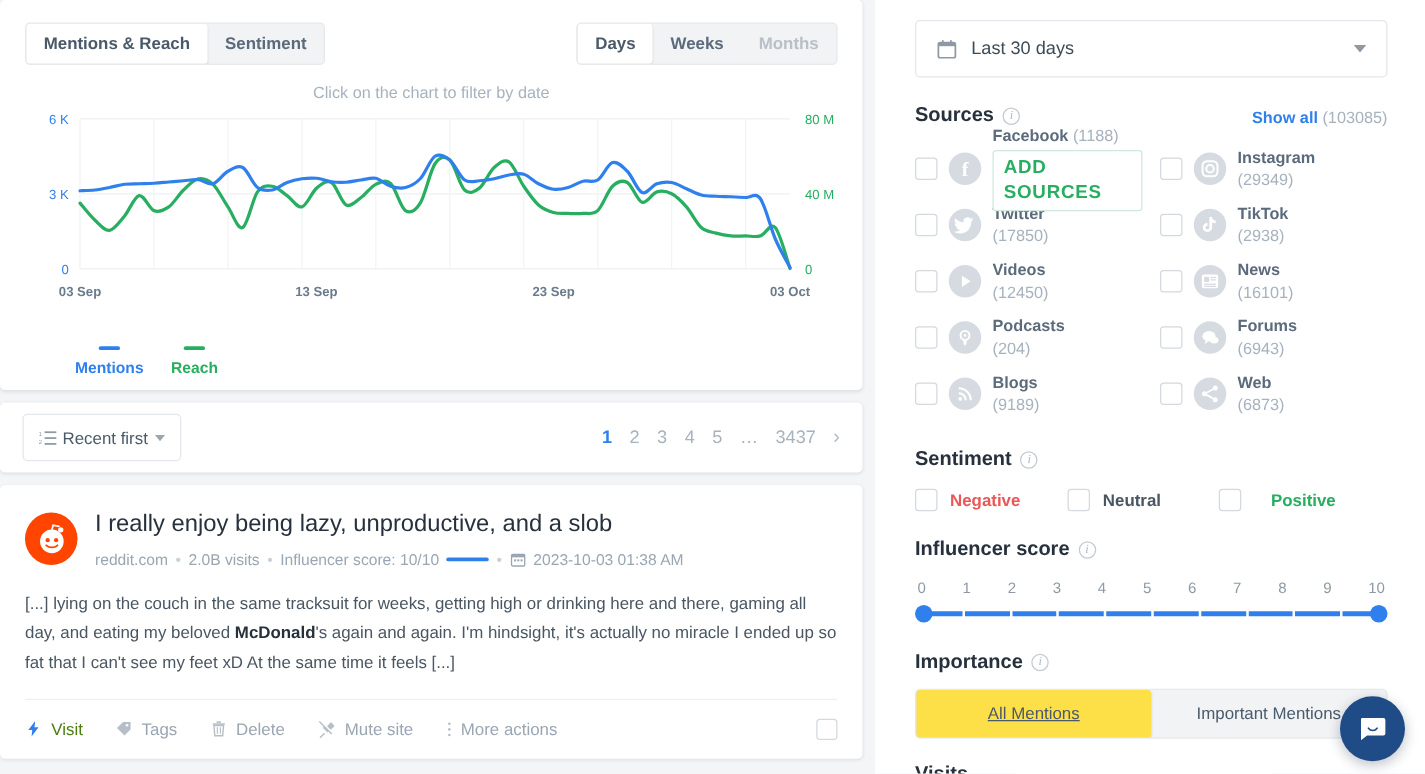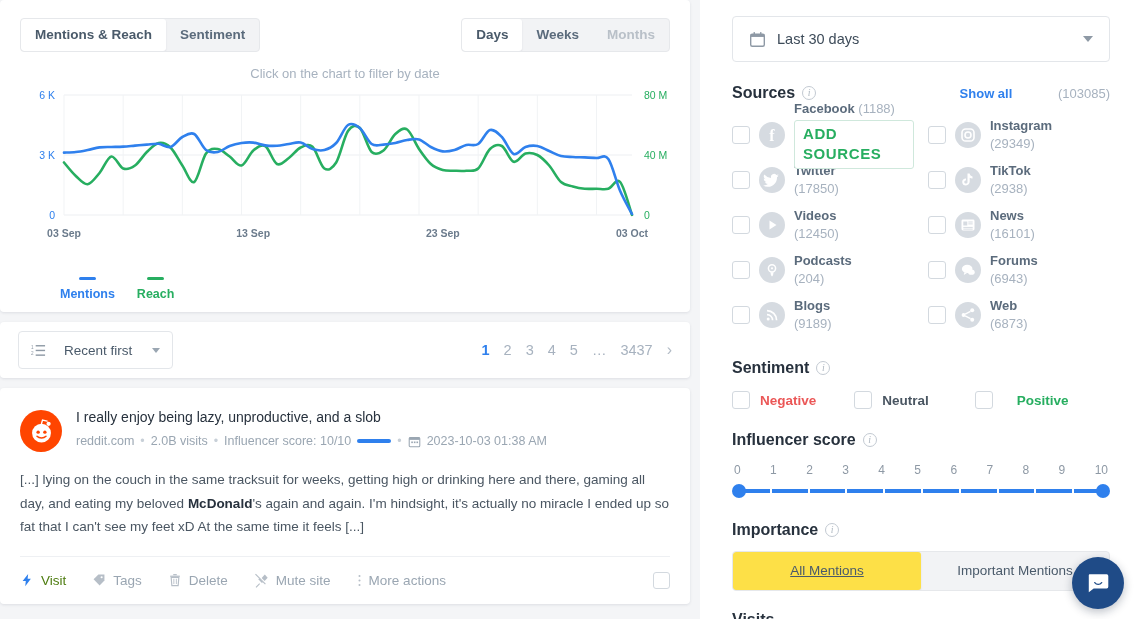--- a/index.html
+++ b/index.html
@@ -54,21 +54,21 @@
   .plot-wrap { position: relative; margin-top: 6px; height: 170px; }
   .plot-wrap svg { display: block; }
 
   .legend { display: flex; gap: 22px; padding-left: 40px; margin-top: 20px; align-items: center; }
   .legend-item { display: flex; align-items: center; gap: 7px; font-size: 12.5px; font-weight: 700; flex-direction: column; }
   .legend-dash { width: 17px; height: 3px; border-radius: 2px; display: inline-block; }
 
   
   .toolbar-card { height: 56px; display: flex; align-items: center; justify-content: space-between; padding: 0 18px; }
   .sortbtn {
-    display: inline-flex; align-items: center; gap: 18px;
+    display: inline-flex; align-items: center; gap: 4px;
     border: 1px solid #e3e6ea; border-radius: 4px;
     height: 38px; padding: 0 12px;
     font-size: 13.5px; color: #4a5a6a; font-weight: 400;
     background: #fff; cursor: pointer;
   }
   .sortbtn .caret { border-left: 4.5px solid transparent; border-right: 4.5px solid transparent; border-top: 5.5px solid #9aa6b2; margin-left: 2px; }
 
   .pager { display: flex; align-items: center; gap: 14px; font-size: 14.5px; color: #a7b2bf; }
   .pager .pg { cursor: pointer; }
   .pager .pg.cur { color: #2f80ed; font-weight: 700; }
@@ -76,21 +76,21 @@
 
   
   .mention-card { padding: 20px 20px 0 20px; }
   .mention-head { display: flex; gap: 14px; align-items: flex-start; }
   .avatar {
     width: 42px; height: 42px; border-radius: 50%;
     background: #ff4500; flex: 0 0 42px;
     display: flex; align-items: center; justify-content: center;
     margin-top: 2px;
   }
-  .m-title { font-size: 14px; color: #27313d; font-weight: 400; line-height: 1.3; }
+  .m-title { font-size: 19px; color: #27313d; font-weight: 400; line-height: 1.3; }
   .m-meta { margin-top: 8px; font-size: 12.5px; color: #9aa6b2; display: flex; align-items: center; gap: 6px; flex-wrap: wrap; }
   .m-meta .sep { color: #c8d0d8; }
   .score-bar { width: 34px; height: 3.5px; background: #2f80ed; border-radius: 2px; display: inline-block; }
   .m-body { margin-top: 16px; font-size: 13.5px; line-height: 1.75; color: #4a5662; }
   .m-body b { color: #27313d; font-weight: 700; }
 
   .m-actions {
     display: flex; align-items: center; gap: 26px;
     border-top: 1px solid #eef0f3;
     margin-top: 17px; height: 48px;
@@ -110,21 +110,21 @@
   .daterange .caret { margin-left: auto; border-left: 5px solid transparent; border-right: 5px solid transparent; border-top: 6px solid #8e99a5; }
 
   .sec-head { display: flex; align-items: center; margin-top: 22px; }
   .sec-title { font-size: 16px; font-weight: 700; color: #27313d; }
   .info-i {
     width: 14px; height: 14px; border-radius: 50%; border: 1px solid #c3cad2;
     color: #b0b9c2; font-size: 10px; line-height: 12px; text-align: center;
     margin-left: 7px; font-family: "Liberation Serif", serif; font-style: italic; cursor: pointer;
   }
   .showall { margin-left: auto; font-size: 13px; font-weight: 700; color: #2f80ed; cursor: pointer; }
-  .showall .cnt { color: #a7b2bf; font-weight: 400; margin-left: 42px; }
+  .showall .cnt { color: #a7b2bf; font-weight: 400; }
 
   .sources { display: grid; grid-template-columns: 1fr 1fr; gap: 0px 14px; margin-top: 10px; }
   .src { display: flex; align-items: center; gap: 9px; height: 45px; }
   .cbox { width: 18px; height: 18px; border: 1px solid #d3d9df; border-radius: 3px; flex: 0 0 18px; cursor: pointer; background:#fff; }
   .src-ic { width: 26px; height: 26px; border-radius: 50%; background: #d6dbe1; flex: 0 0 26px; display: flex; align-items: center; justify-content: center; }
   .src-txt { font-size: 13px; line-height: 1.35; }
   .src-name { color: #5b6b7c; font-weight: 700; }
   .src-cnt { color: #a7b2bf; font-weight: 400; }
   .add-sources {
     display: inline-block; border: 1px solid #cfe8dc; border-radius: 3px;

